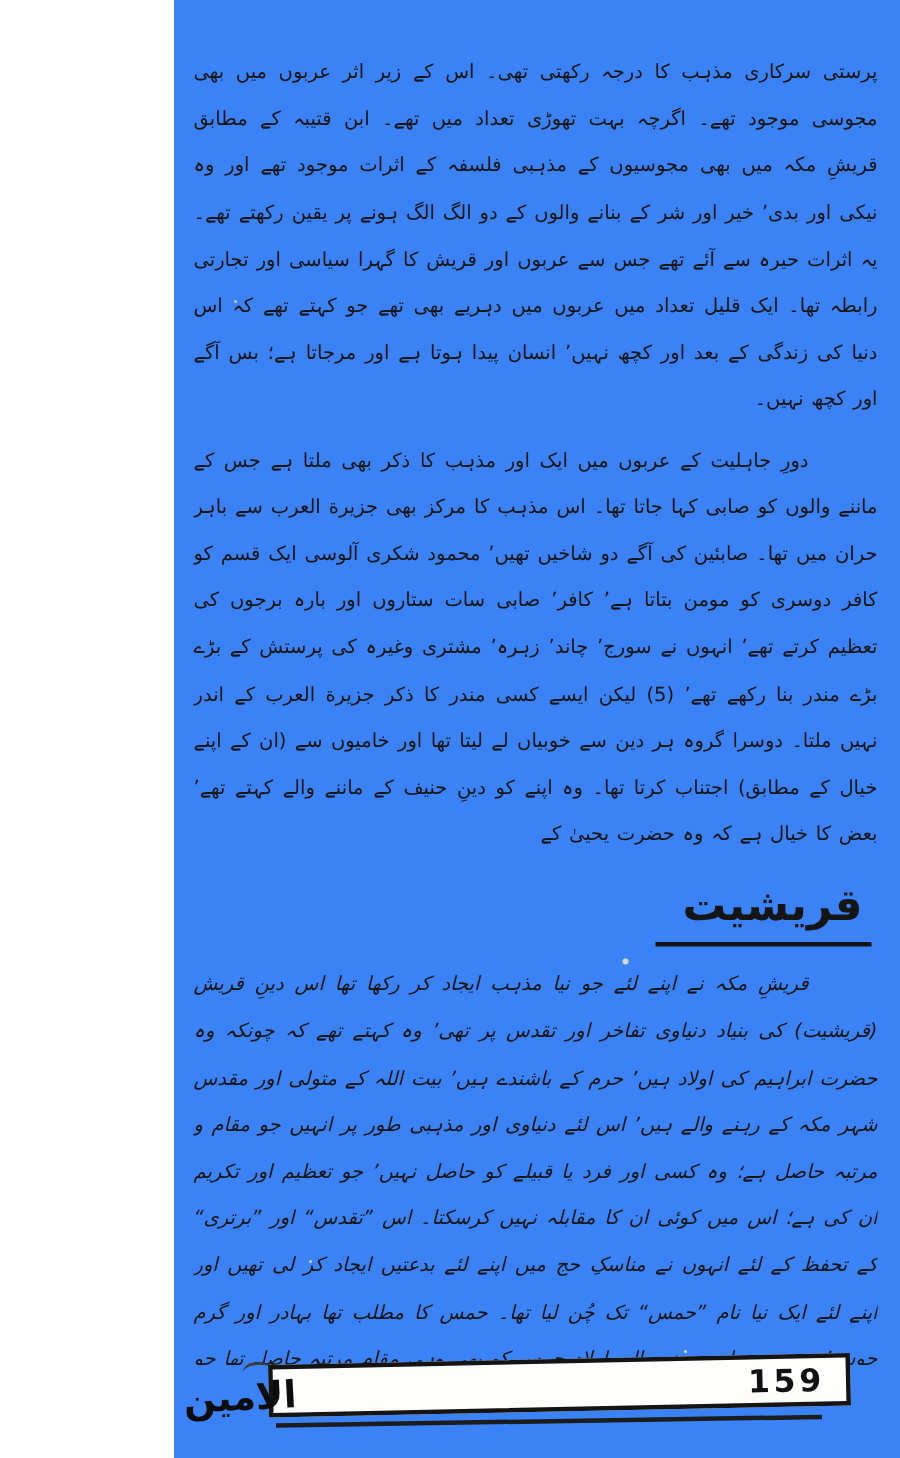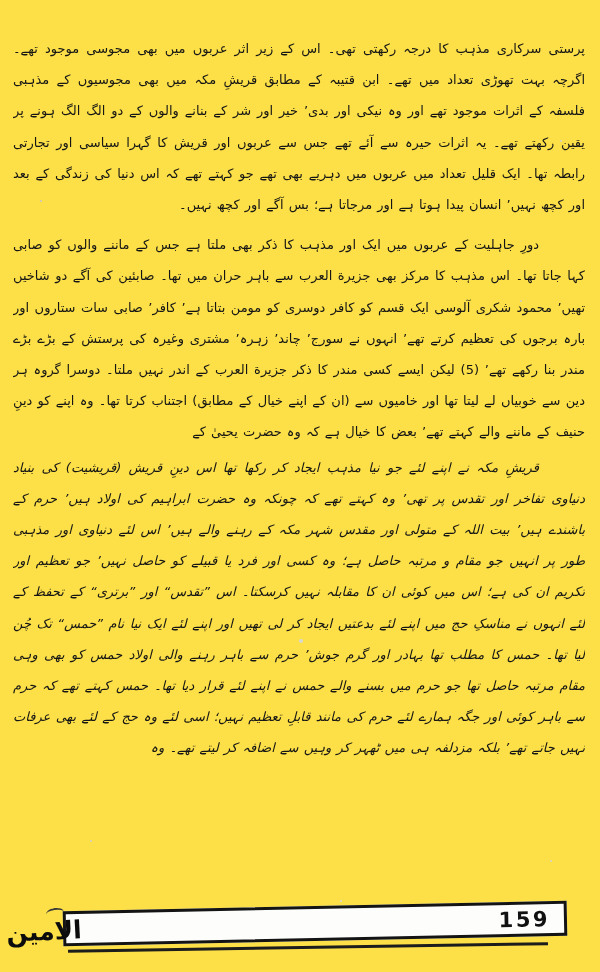--- a/index.html
+++ b/index.html
@@ -1,19 +1,19 @@
 <!DOCTYPE html>
 <html lang="ur" dir="rtl"><head>
 <meta charset="utf-8">
 <style>
   html,body{margin:0;padding:0;}
   .page{
     position:relative;
-    width:600px;height:972px;
-    background:#fde047;
+    width:484px;height:972px;
+    background:#3b82f6;
     overflow:hidden;
     font-family:"DejaVu Sans", sans-serif;
     color:#151515;
     direction:rtl;
   }
   
   .noise{
     position:absolute;width:2px;height:2px;border-radius:50%;
     background:#c8c8c4;left:40px;top:200px;
     box-shadow: 480px 100px 0 #cfcfc9, 260px 440px 0 1px #d8d8d2,
@@ -93,20 +93,23 @@
 
   <div class="noise"></div>
 
   <div class="body-text">
 
     <p class="para p1">پرستی سرکاری مذہب کا درجہ رکھتی تھی۔ اس کے زیر اثر عربوں میں بھی مجوسی موجود تھے۔ اگرچہ بہت تھوڑی تعداد میں تھے۔ ابن قتیبہ کے مطابق قریشِ مکہ میں بھی مجوسیوں کے مذہبی فلسفہ کے اثرات موجود تھے اور وہ نیکی اور بدی’ خیر اور شر کے بنانے والوں کے دو الگ الگ ہونے پر یقین رکھتے تھے۔ یہ اثرات حیرہ سے آئے تھے جس سے عربوں اور قریش کا گہرا سیاسی اور تجارتی رابطہ تھا۔ ایک قلیل تعداد میں عربوں میں دہریے بھی تھے جو کہتے تھے کہ اس دنیا کی زندگی کے بعد اور کچھ نہیں’ انسان پیدا ہوتا ہے اور مرجاتا ہے؛ بس آگے اور کچھ نہیں۔</p>
 
     <p class="para indent p2">دورِ جاہلیت کے عربوں میں ایک اور مذہب کا ذکر بھی ملتا ہے جس کے ماننے والوں کو صابی کہا جاتا تھا۔ اس مذہب کا مرکز بھی جزیرة العرب سے باہر حران میں تھا۔ صابئین کی آگے دو شاخیں تھیں’ محمود شکری آلوسی ایک قسم کو کافر دوسری کو مومن بتاتا ہے’ کافر’ صابی سات ستاروں اور بارہ برجوں کی تعظیم کرتے تھے’ انہوں نے سورج’ چاند’ زہرہ’ مشتری وغیرہ کی پرستش کے بڑے بڑے مندر بنا رکھے تھے’ (5) لیکن ایسے کسی مندر کا ذکر جزیرة العرب کے اندر نہیں ملتا۔ دوسرا گروہ ہر دین سے خوبیاں لے لیتا تھا اور خامیوں سے (ان کے اپنے خیال کے مطابق) اجتناب کرتا تھا۔ وہ اپنے کو دینِ حنیف کے ماننے والے کہتے تھے’ بعض کا خیال ہے کہ وہ حضرت یحییٰ کے</p>
 
 
+    <div class="heading-row">
+      <span class="heading-text">قریشیت</span>
+    </div>
 
     <p class="para indent p3">قریشِ مکہ نے اپنے لئے جو نیا مذہب ایجاد کر رکھا تھا اس دینِ قریش (قریشیت) کی بنیاد دنیاوی تفاخر اور تقدس پر تھی’ وہ کہتے تھے کہ چونکہ وہ حضرت ابراہیم کی اولاد ہیں’ حرم کے باشندے ہیں’ بیت اللہ کے متولی اور مقدس شہر مکہ کے رہنے والے ہیں’ اس لئے دنیاوی اور مذہبی طور پر انہیں جو مقام و مرتبہ حاصل ہے؛ وہ کسی اور فرد یا قبیلے کو حاصل نہیں’ جو تعظیم اور تکریم ان کی ہے؛ اس میں کوئی ان کا مقابلہ نہیں کرسکتا۔ اس ”تقدس“ اور ”برتری“ کے تحفظ کے لئے انہوں نے مناسکِ حج میں اپنے لئے بدعتیں ایجاد کر لی تھیں اور اپنے لئے ایک نیا نام ”حمس“ تک چُن لیا تھا۔ حمس کا مطلب تھا بہادر اور گرم جوش’ حرم سے باہر رہنے والی اولاد حمس کو بھی وہی مقام مرتبہ حاصل تھا جو حرم میں بسنے والے حمس نے اپنے لئے قرار دیا تھا۔ حمس کہتے تھے کہ حرم سے باہر کوئی اور جگہ ہمارے لئے حرم کی مانند قابلِ تعظیم نہیں؛ اسی لئے وہ حج کے لئے بھی عرفات نہیں جاتے تھے’ بلکہ مزدلفہ ہی میں ٹھہر کر وہیں سے اضافہ کر لیتے تھے۔ وہ</p>
 
   </div>
 
   <div class="footer-rule"></div>
 
   <div class="footer-banner">
     <span class="page-number">159</span>
   </div>

